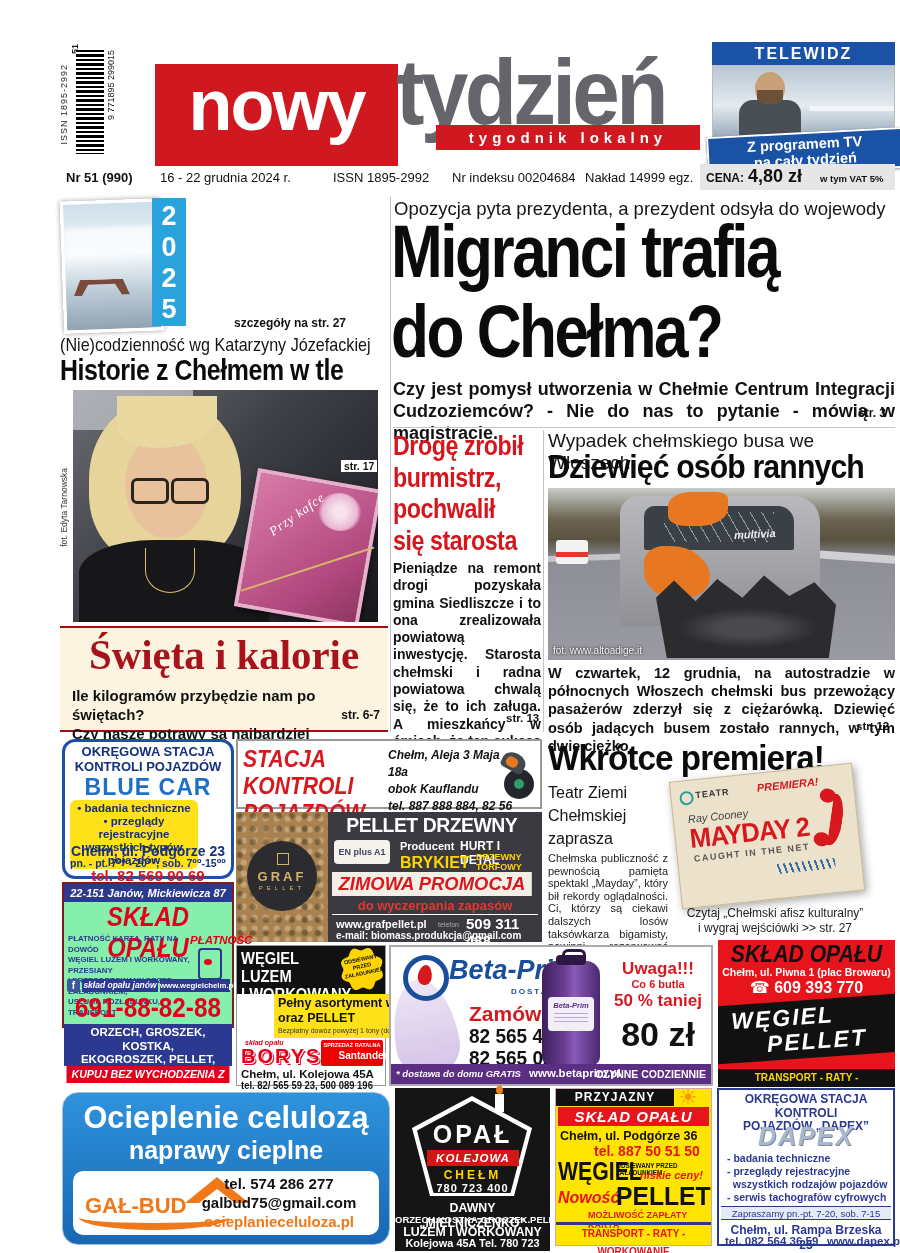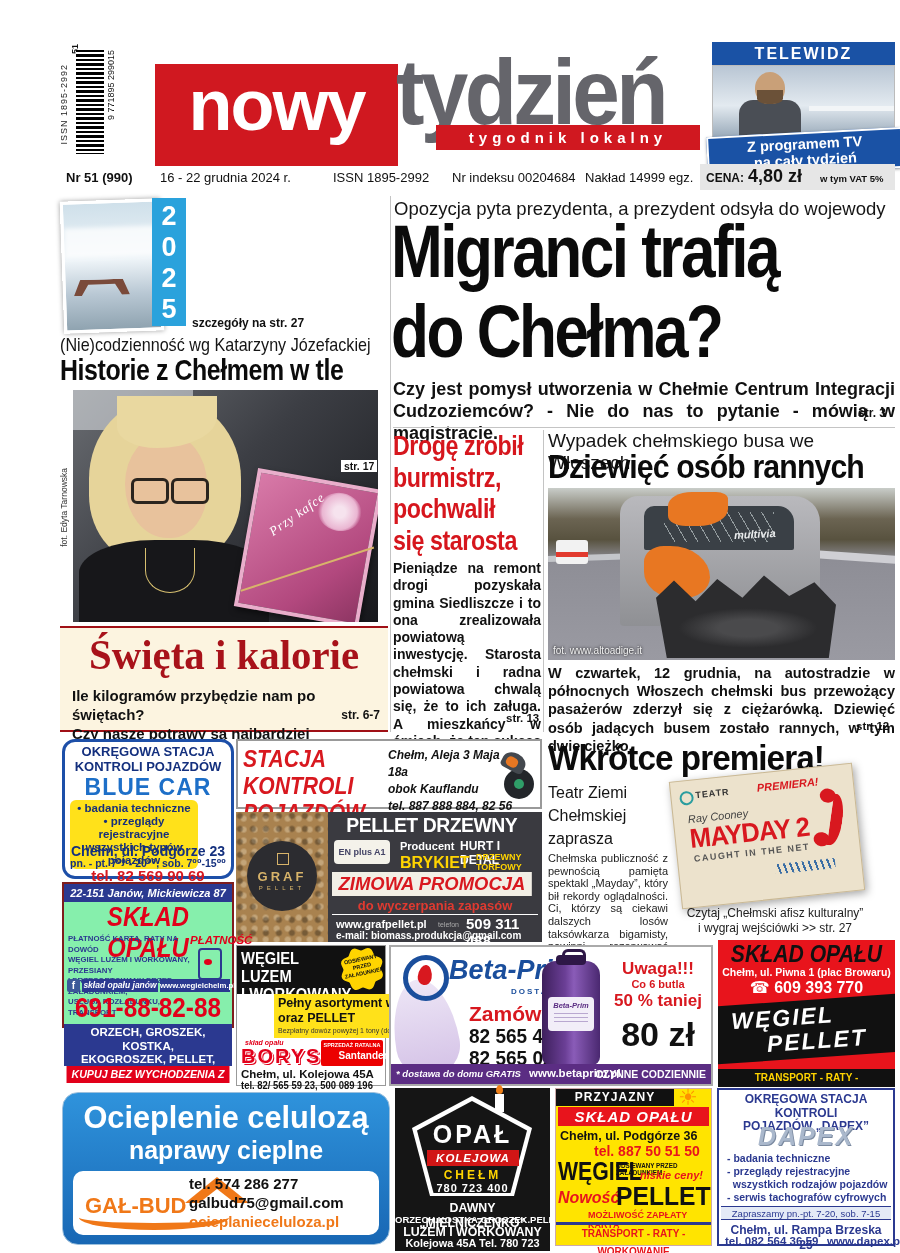--- a/index.html
+++ b/index.html
@@ -2,21 +2,21 @@
 <html><head>
 <meta charset="utf-8">
 <style>
   html,body{margin:0;padding:0;background:#9a9a9a;}
   .page{position:relative;width:900px;height:1253px;background:#fff;margin:0 auto;
         font-family:"Liberation Sans","DejaVu Sans",sans-serif;color:#111;overflow:hidden;}
   .abs{position:absolute;}
   .b{font-weight:bold;}
   .i{font-style:italic;}
   .c{text-align:center;}
-  .r{text-align:left;}
+  .r{text-align:center;}
   .j{text-align:justify;}
   .pl{white-space:pre-line;}
   .serif{font-family:"Liberation Serif","DejaVu Serif",serif;}
   .hairline{background:#c4c4c4;}
 </style>
 </head>
 <body>
 
 <div class="page">
 

